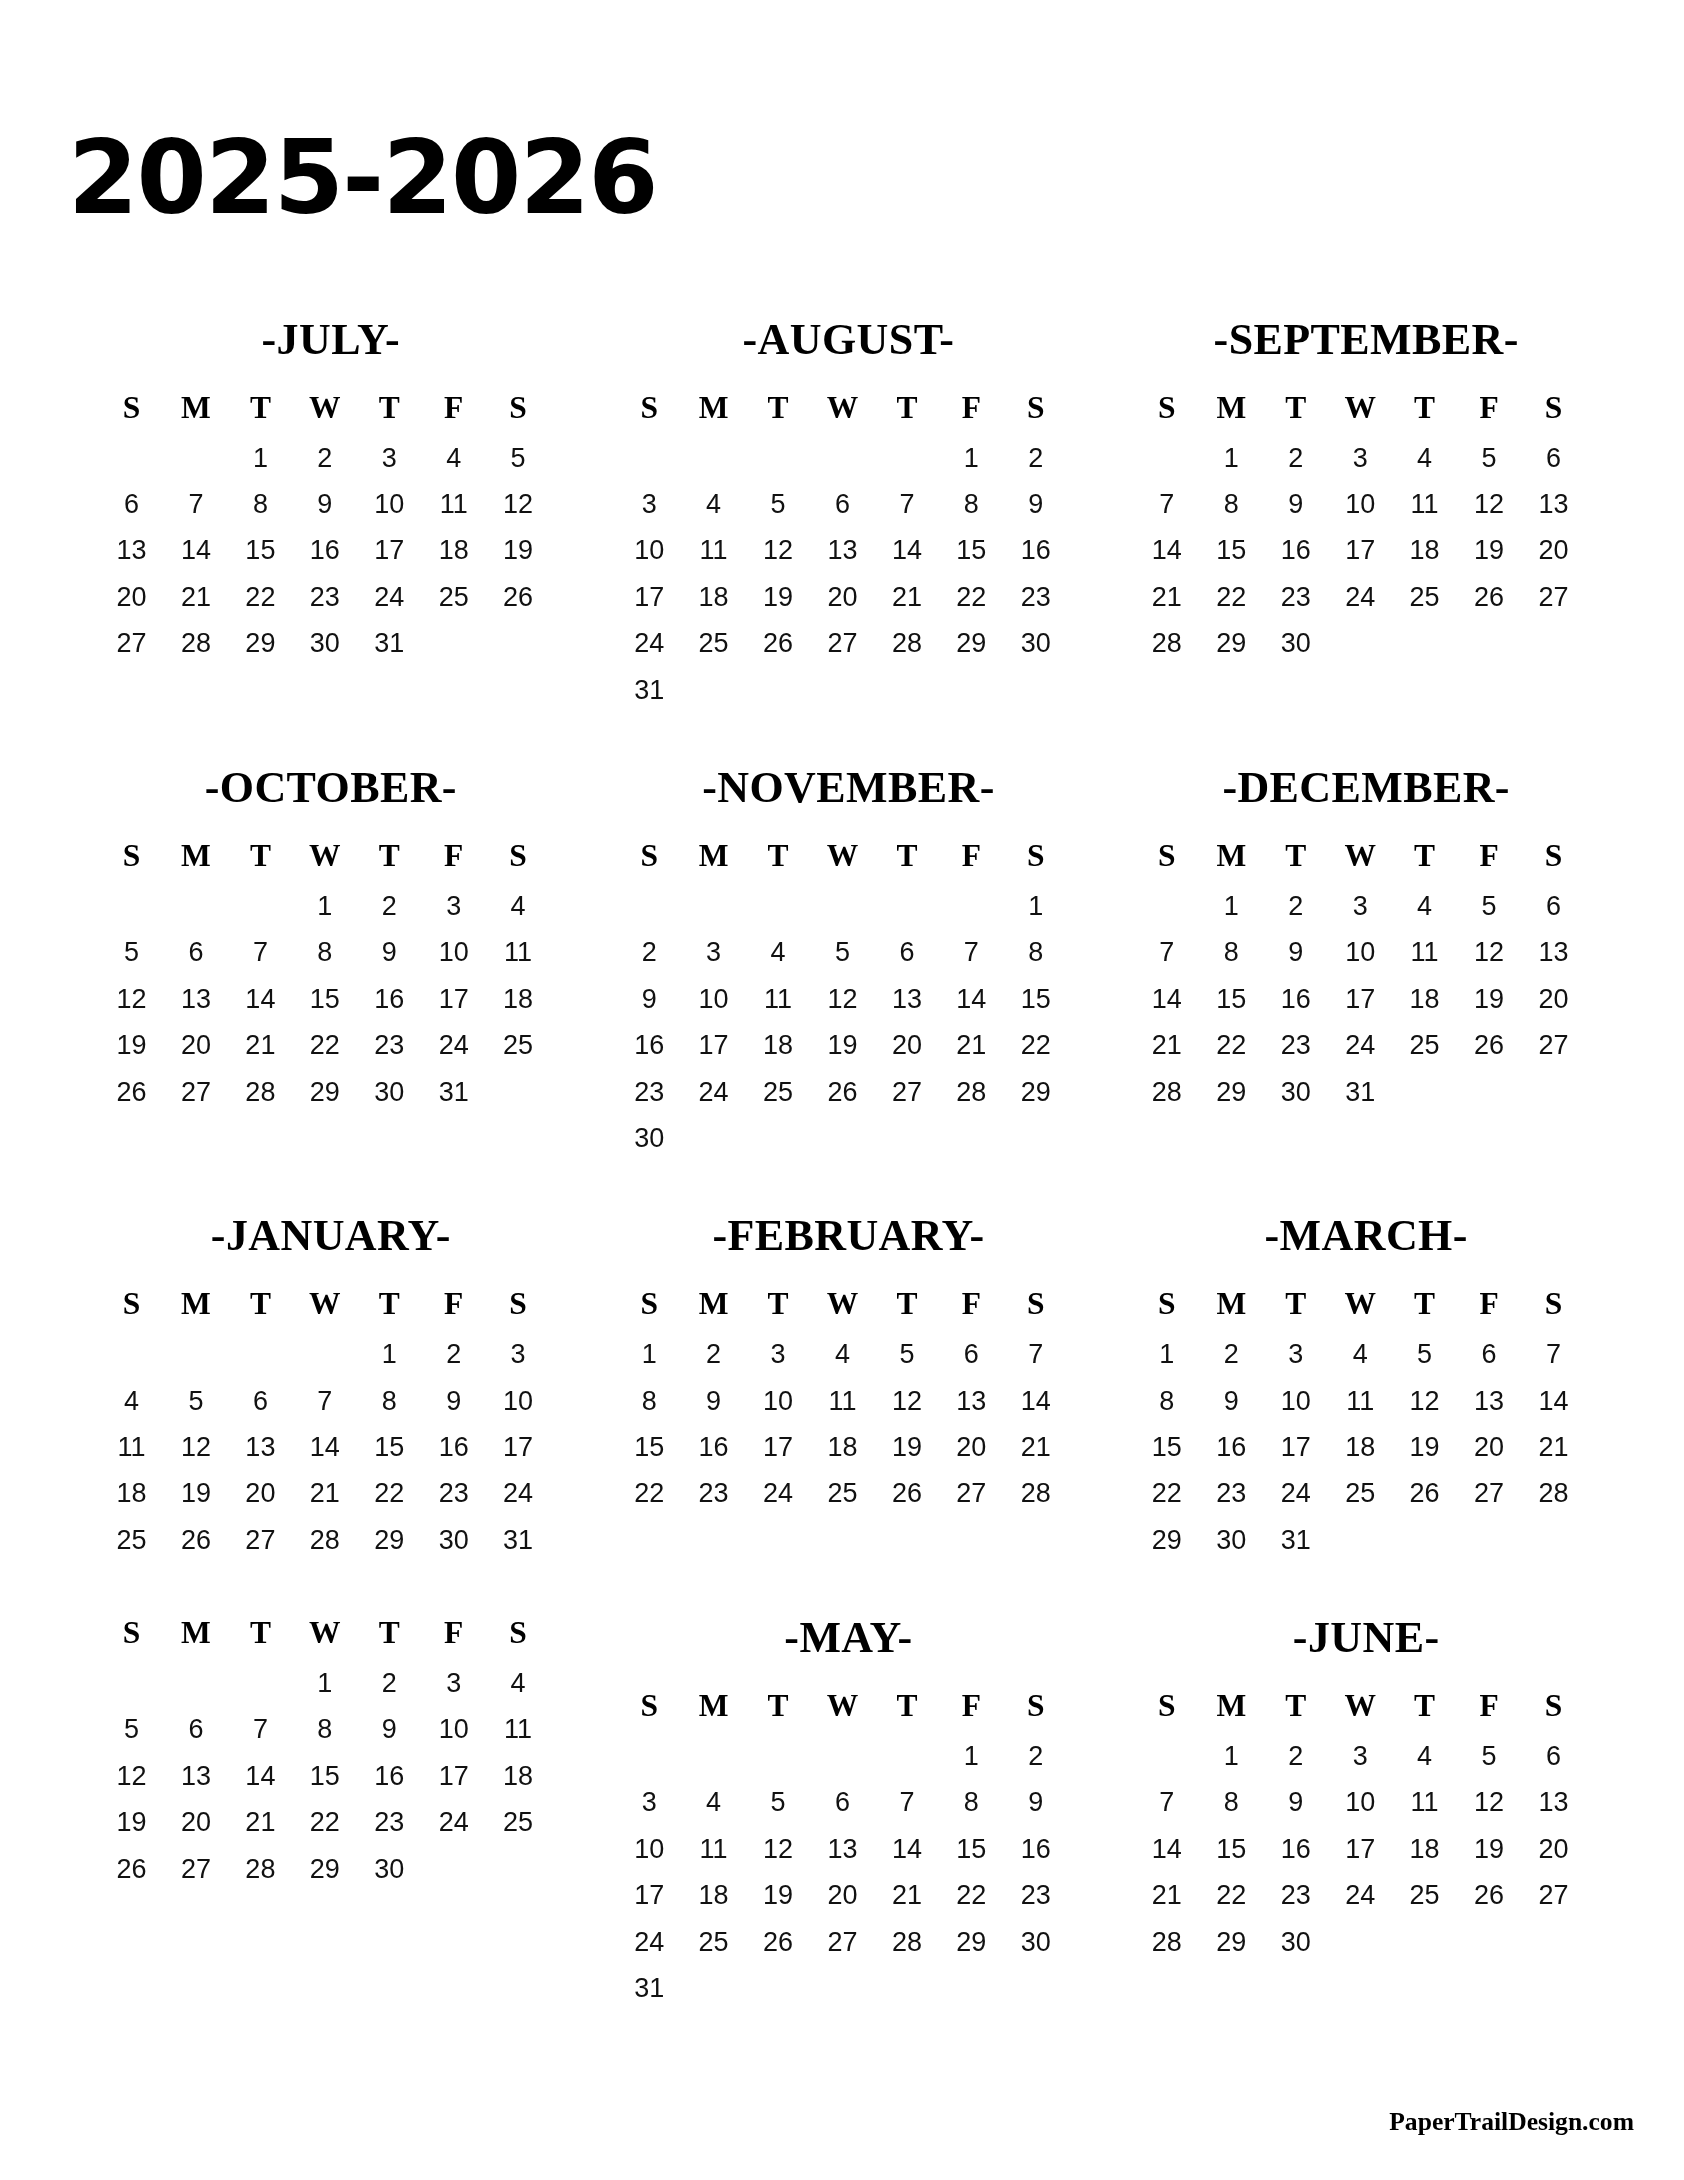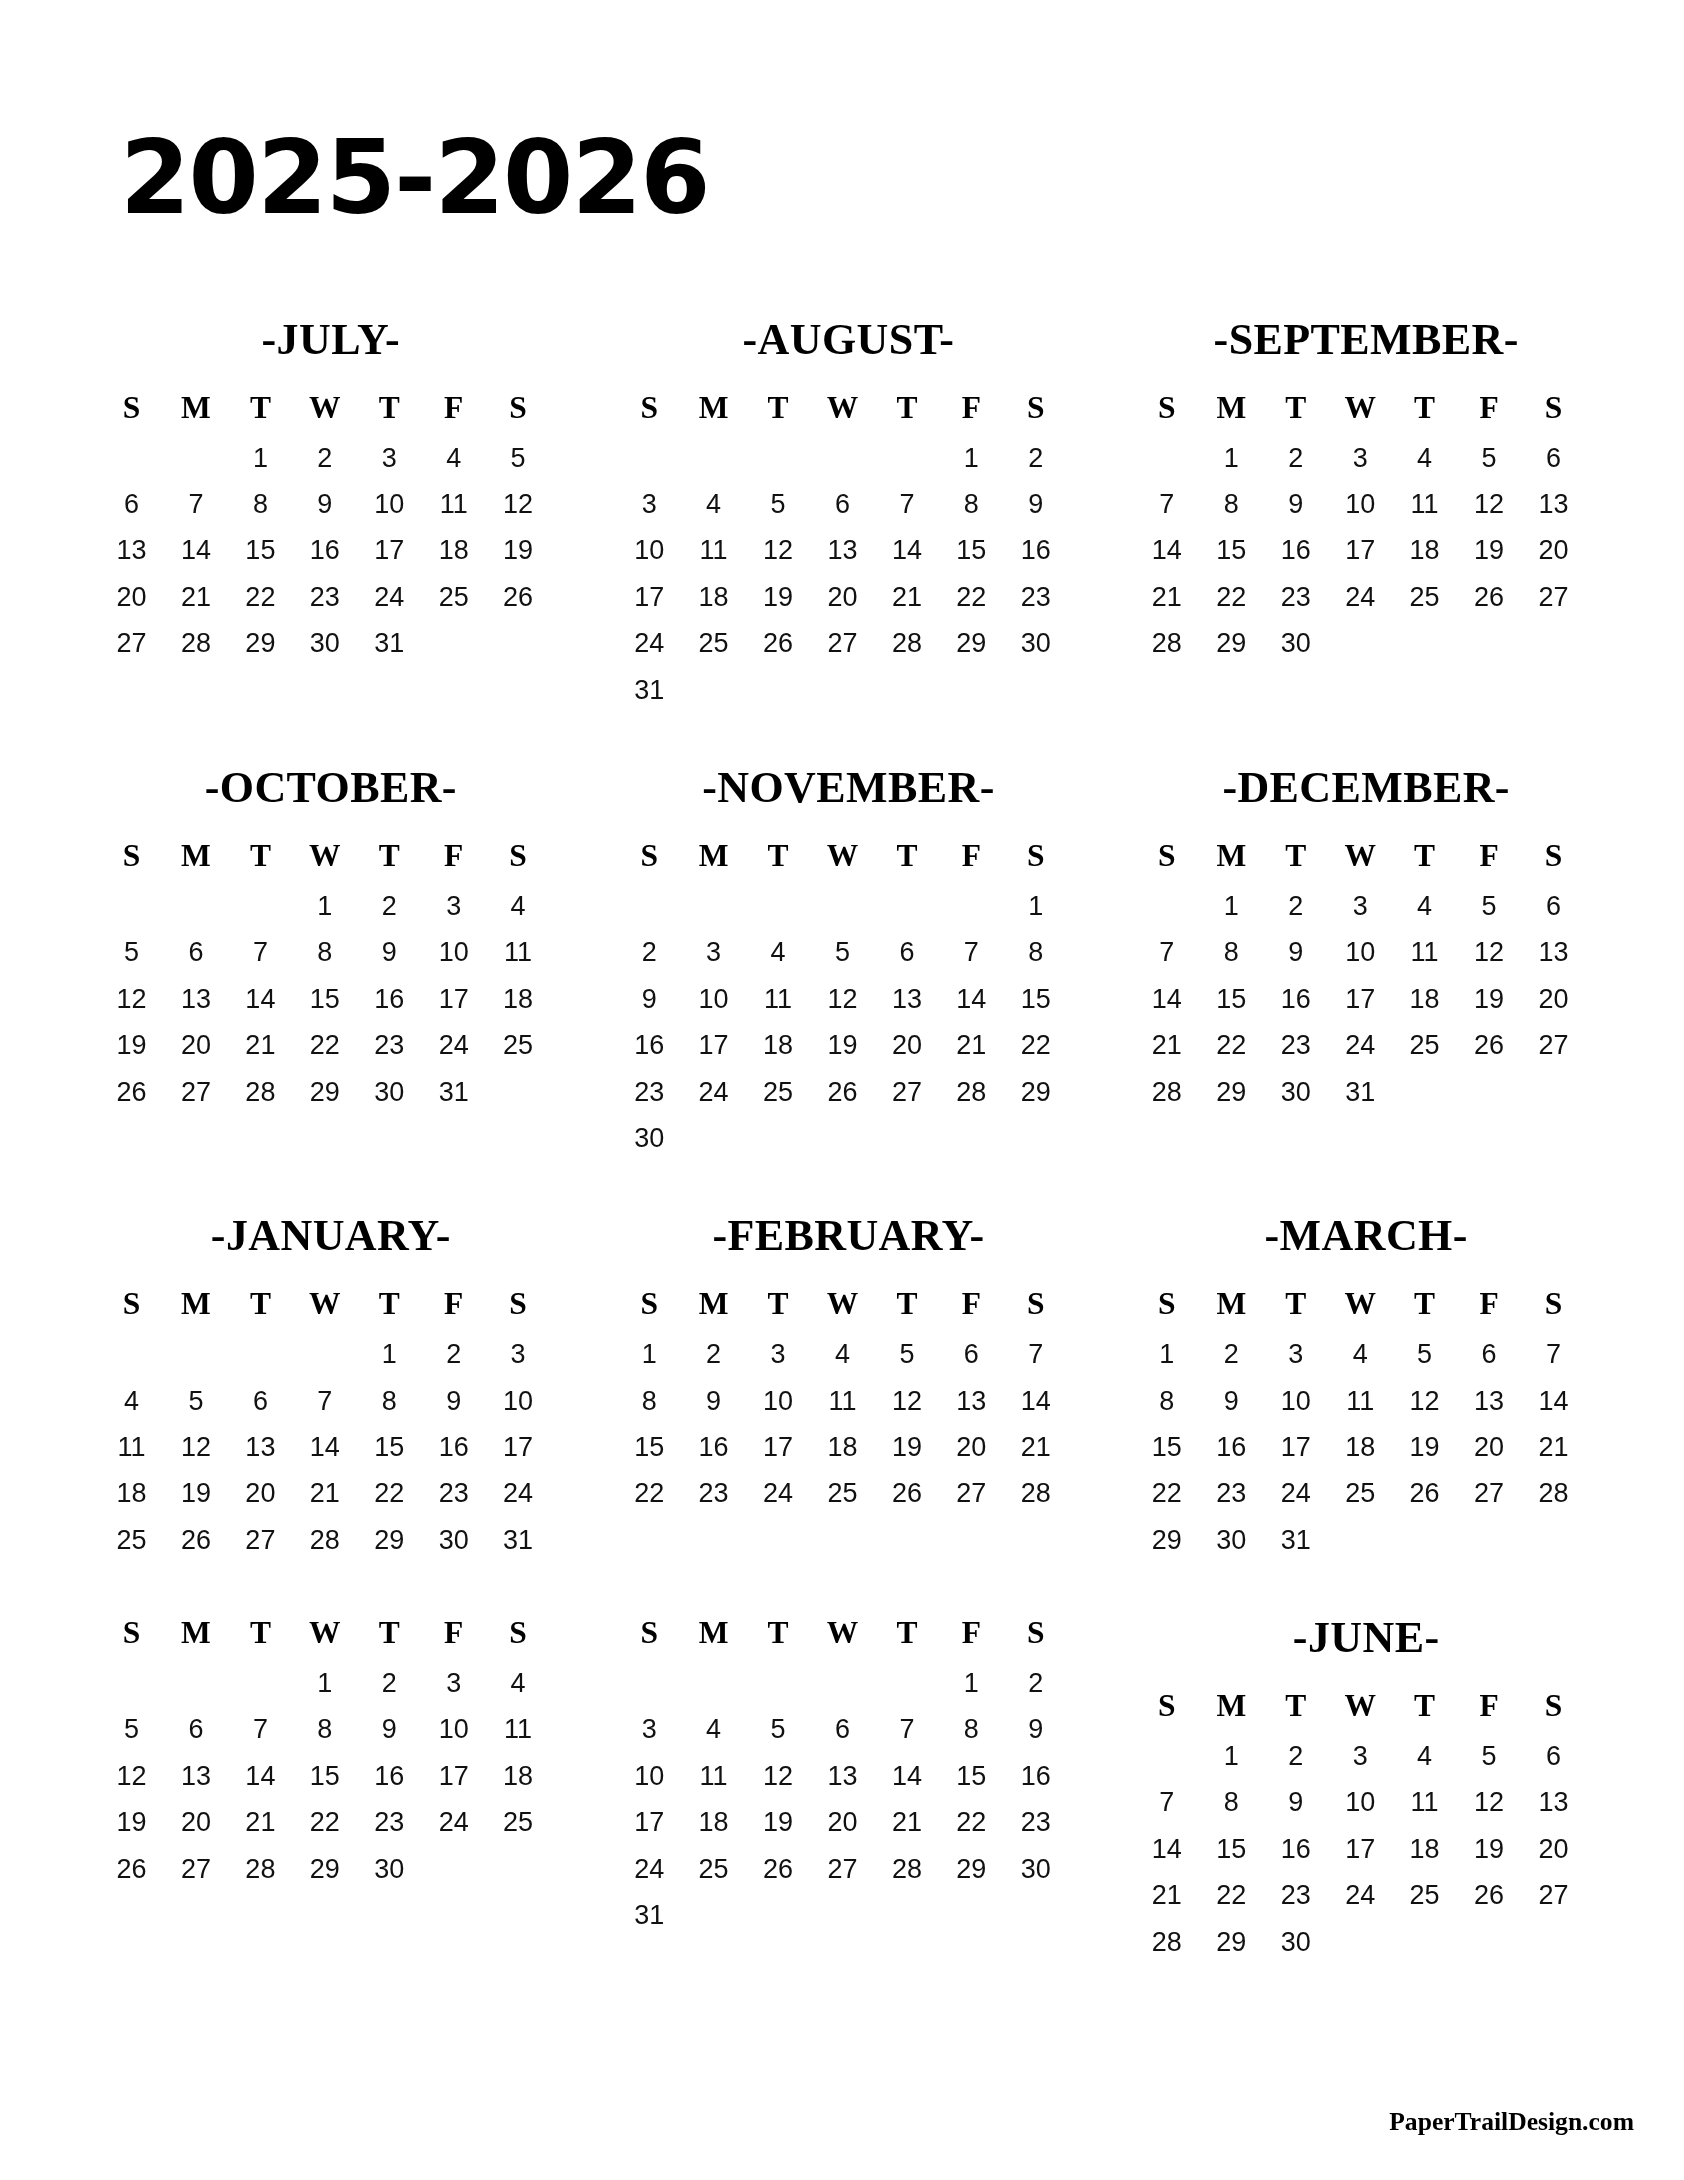--- a/index.html
+++ b/index.html
@@ -21,21 +21,21 @@
     box-sizing: border-box;
     padding: 0;
     position: relative;
   }
   .title {
     font-family: "DejaVu Sans", sans-serif;
     font-weight: bold;
     font-size: 101px;
     letter-spacing: -1.7px;
     line-height: 1;
-    padding-left: 120px;
+    padding-left: 68px;
     padding-top: 128px;
     margin: 0;
   }
   .grid {
     margin-top: 85px;
     display: grid;
     grid-template-columns: repeat(3, 1fr);
     row-gap: 0px;
     column-gap: 0px;
     padding: 0 81px 0 81px;
@@ -668,20 +668,21 @@
           <div class="day">26</div>
           <div class="day">27</div>
           <div class="day">28</div>
           <div class="day">29</div>
           <div class="day">30</div>
           <div class="day empty"></div>
           <div class="day empty"></div>
         </div>
       </div>
       <div class="month">
+        <div class="month-name">-MAY-</div>
         <div class="dow-row">
           <div class="dow">S</div>
           <div class="dow">M</div>
           <div class="dow">T</div>
           <div class="dow">W</div>
           <div class="dow">T</div>
           <div class="dow">F</div>
           <div class="dow">S</div>
         </div>
         <div class="week-row">

